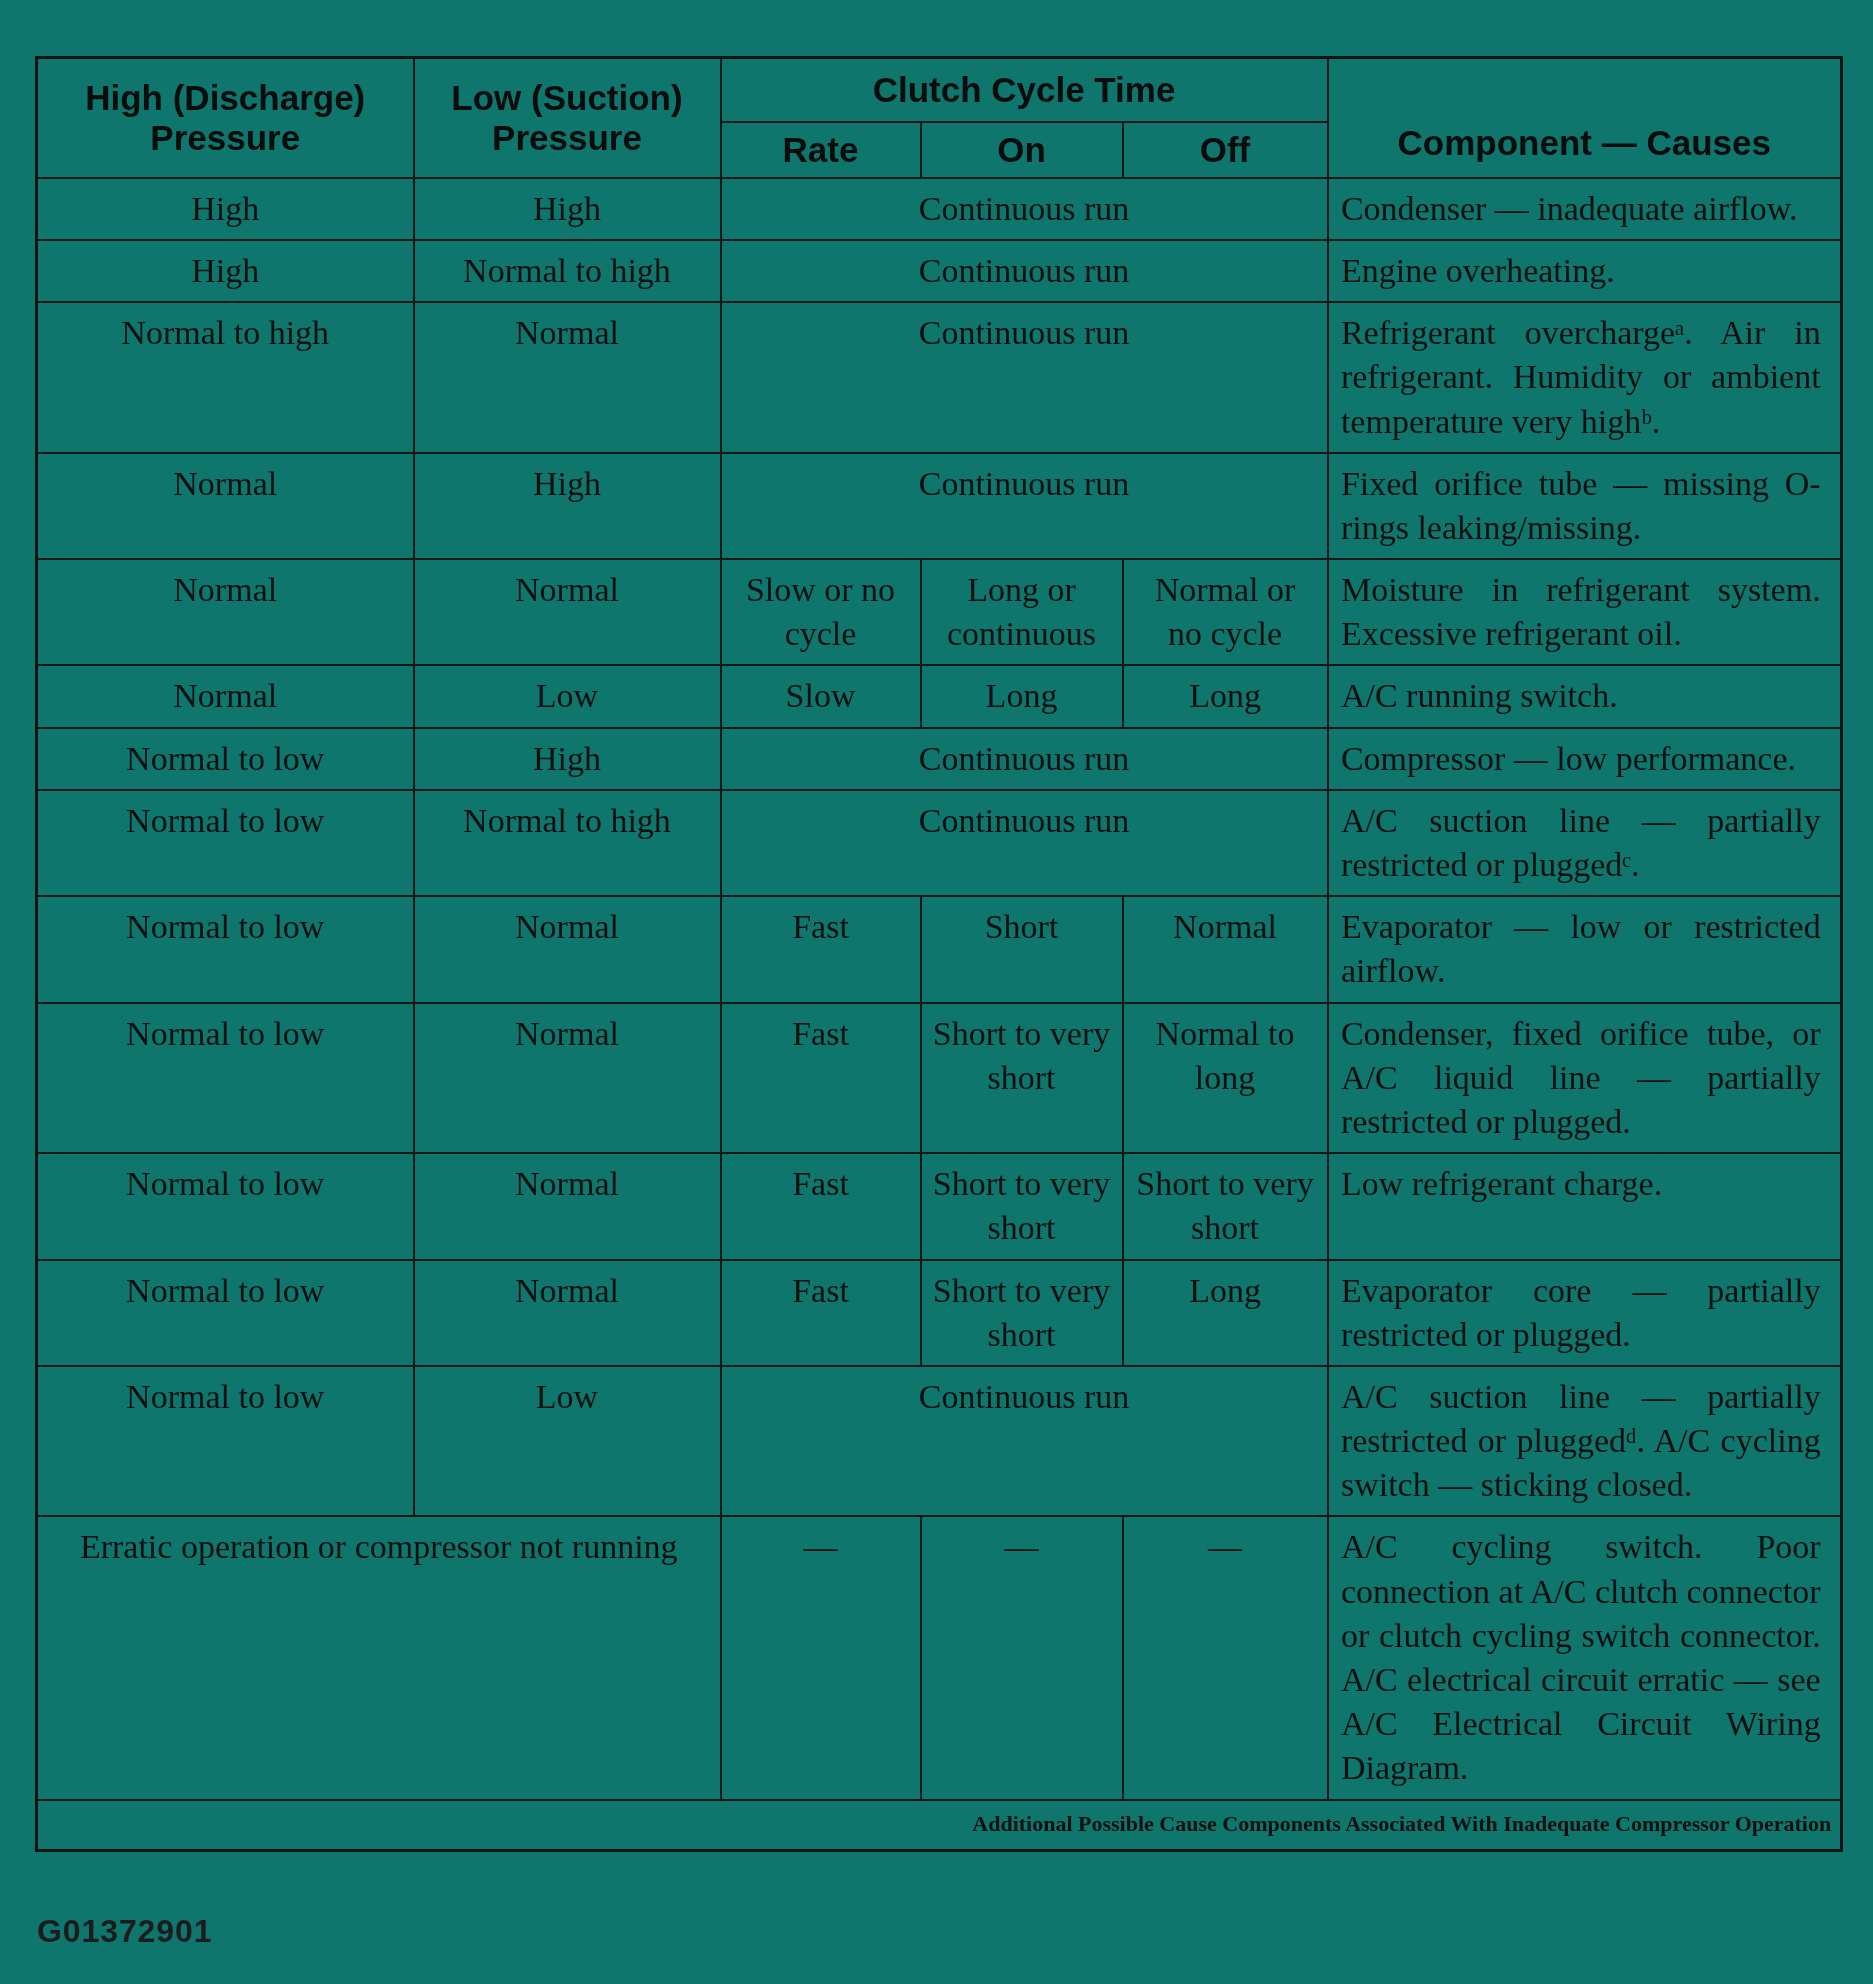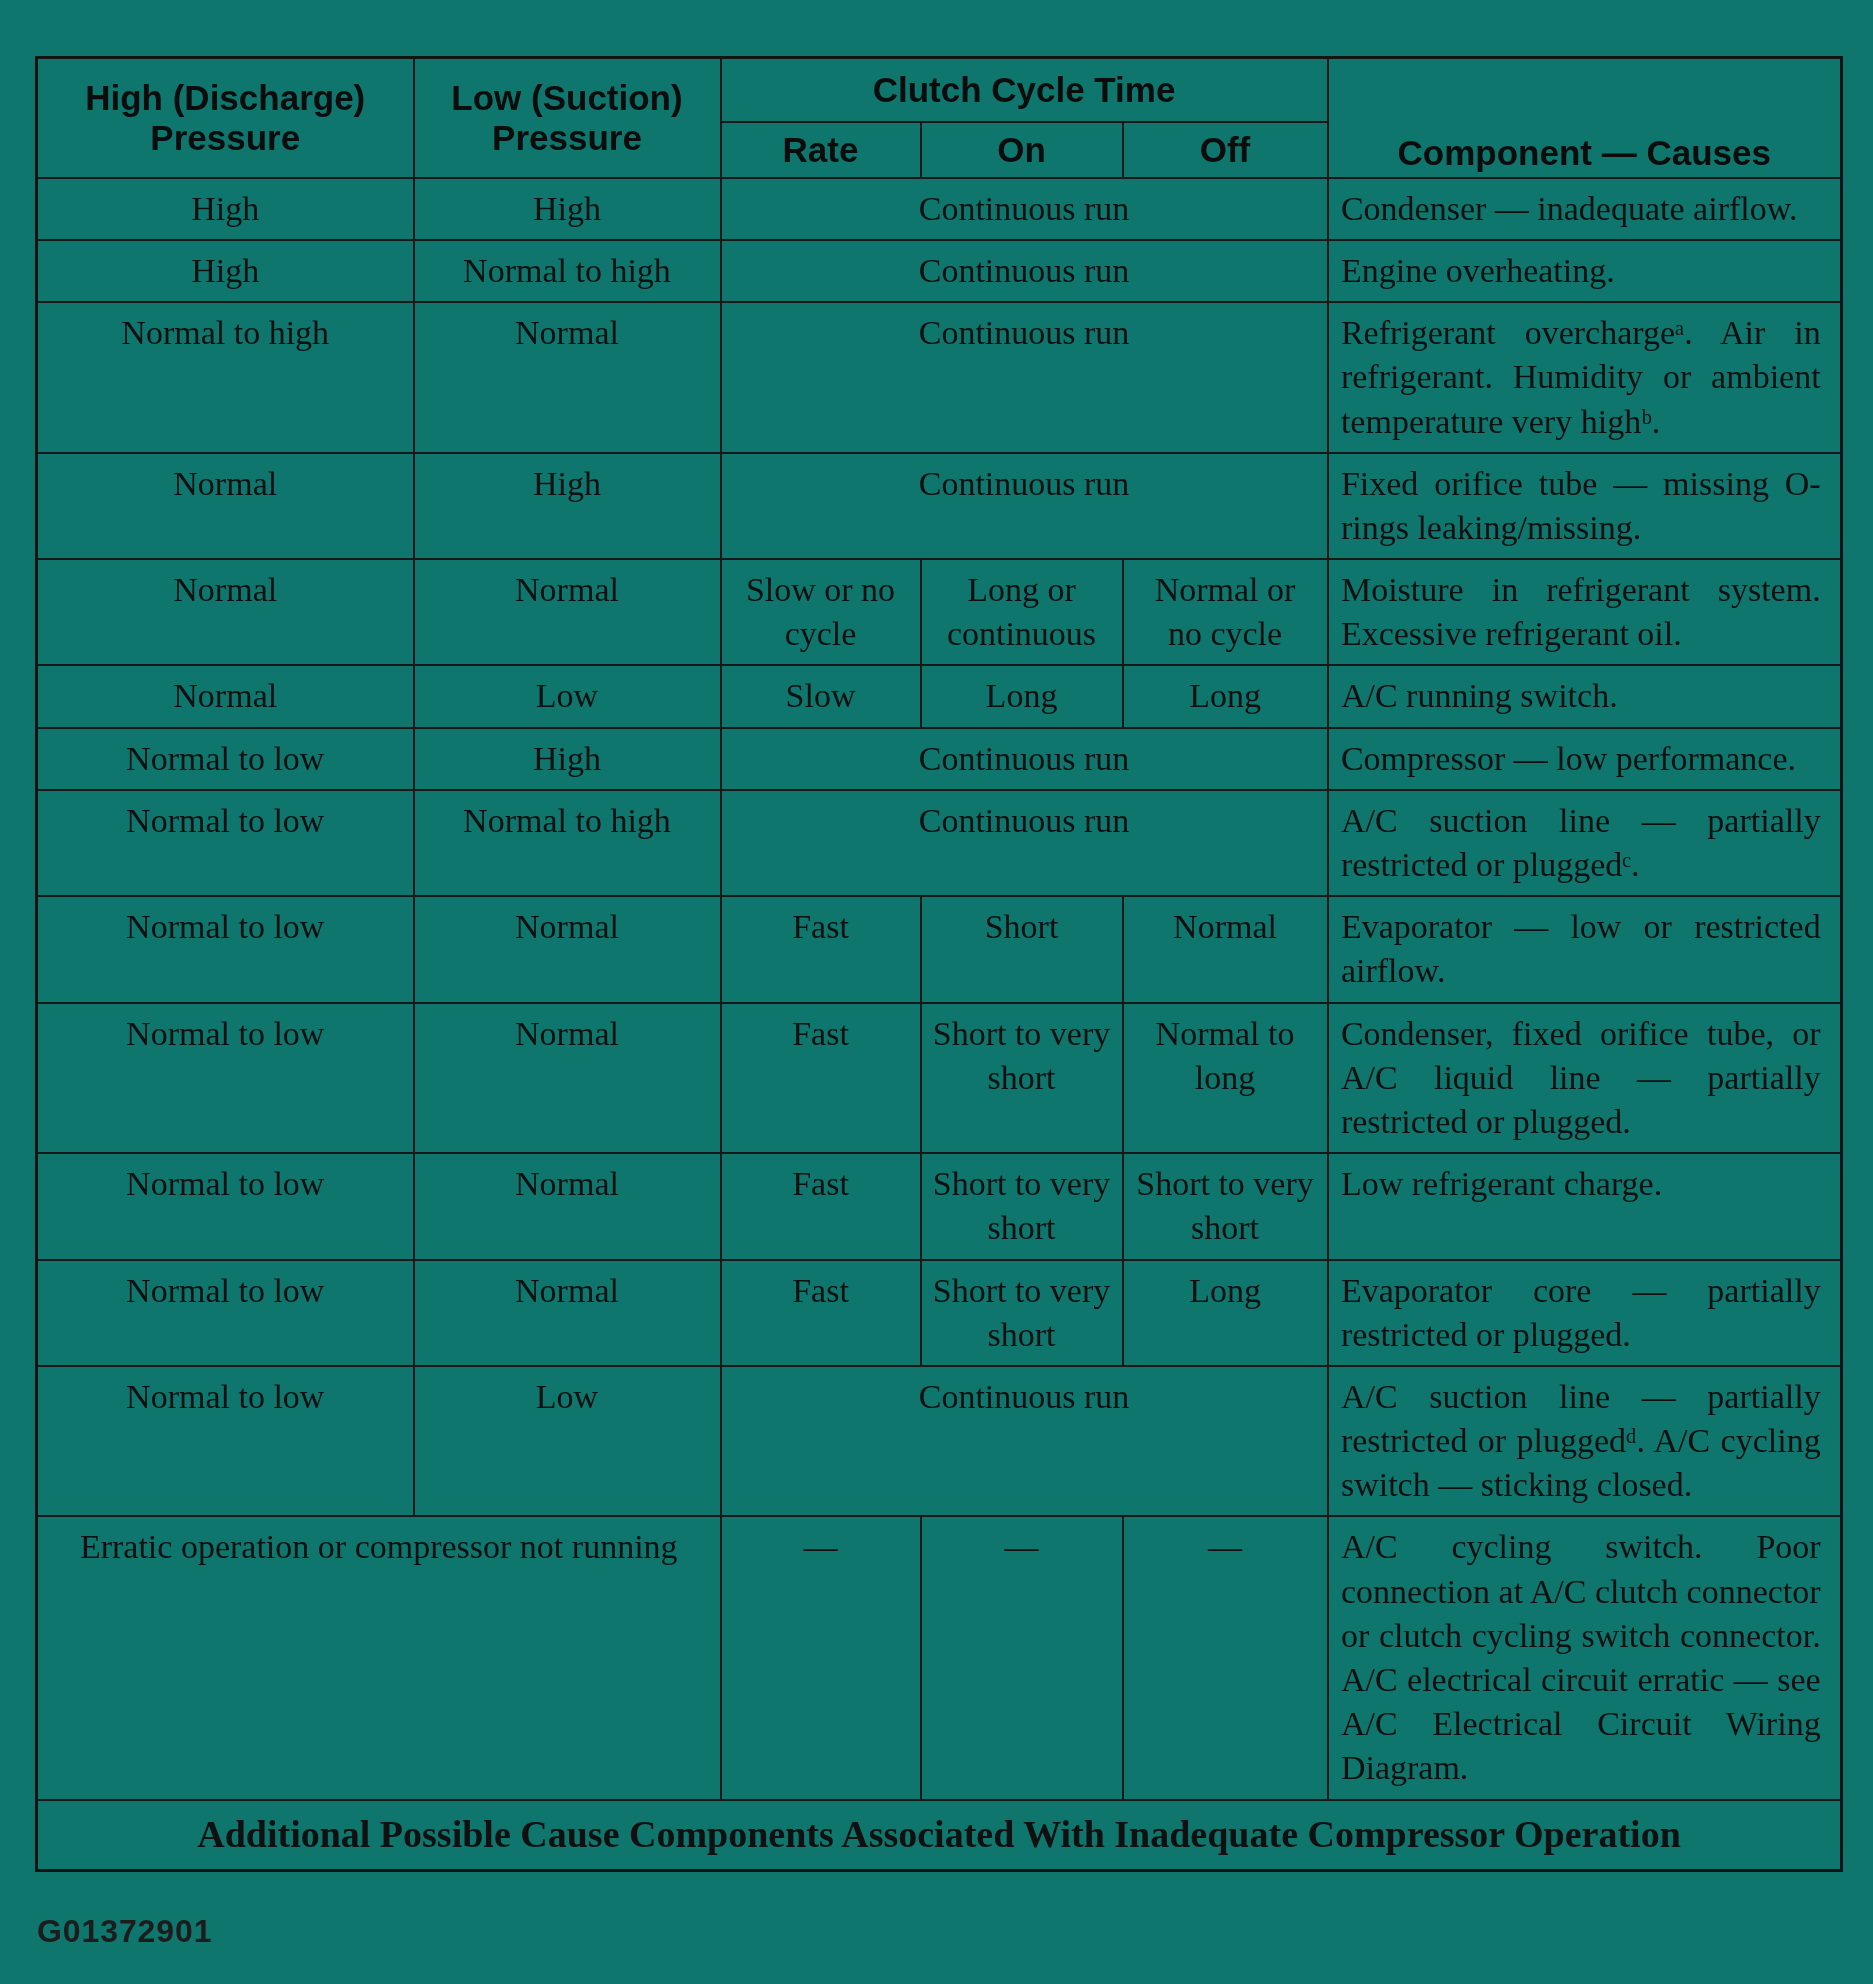--- a/index.html
+++ b/index.html
@@ -39,21 +39,21 @@
       vertical-align: middle;
       padding: 7px 7px;
       color: #0c0c0c;
     }
 
     .diag thead tr.group-row th { height: 64px; }
     .diag thead tr.sub-row th { height: 52px; }
 
     .diag thead th.component-h {
       vertical-align: bottom;
-      padding-bottom: 4px;
+      padding-bottom: 14px;
     }
 
     .diag tbody td {
       font-size: 34px;
       line-height: 1.3;
       vertical-align: top;
       text-align: center;
       padding: 8px 10.6px;
     }
 
@@ -62,22 +62,22 @@
       padding: 8px 19.4px 8px 12.4px;
       border-radius: 15px;
     }
 
     .diag tbody td.dash {
       font-size: 34px;
     }
 
     .diag td.footer {
       font-weight: bold;
-      text-align: center;
-      font-size: 38px;
+      text-align: right;
+      font-size: 22px;
       padding: 9.7px 8.8px;
       vertical-align: middle;
     }
 
     .figure-id {
       position: absolute;
       left: 37px;
       top: 1913px;
       font-family: "Liberation Sans", "DejaVu Sans", sans-serif;
       font-weight: bold;

